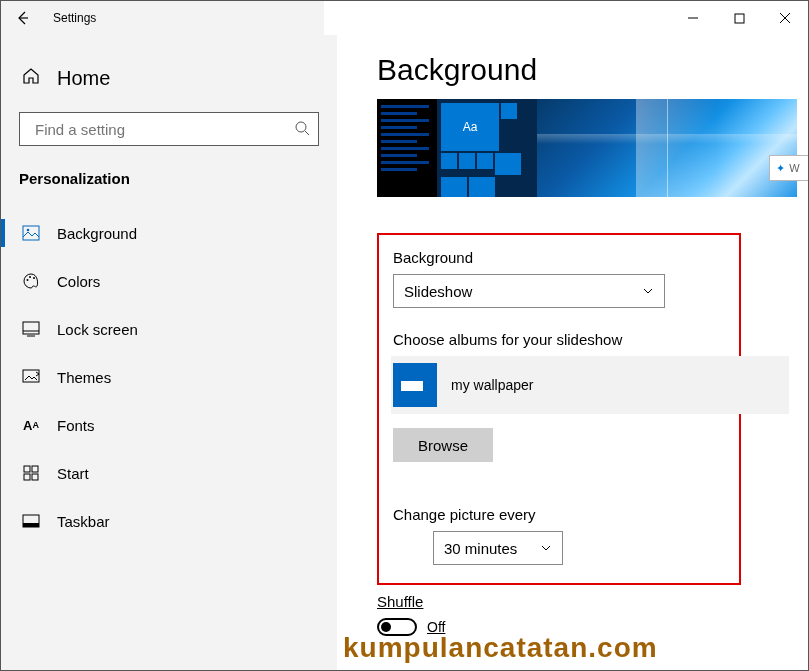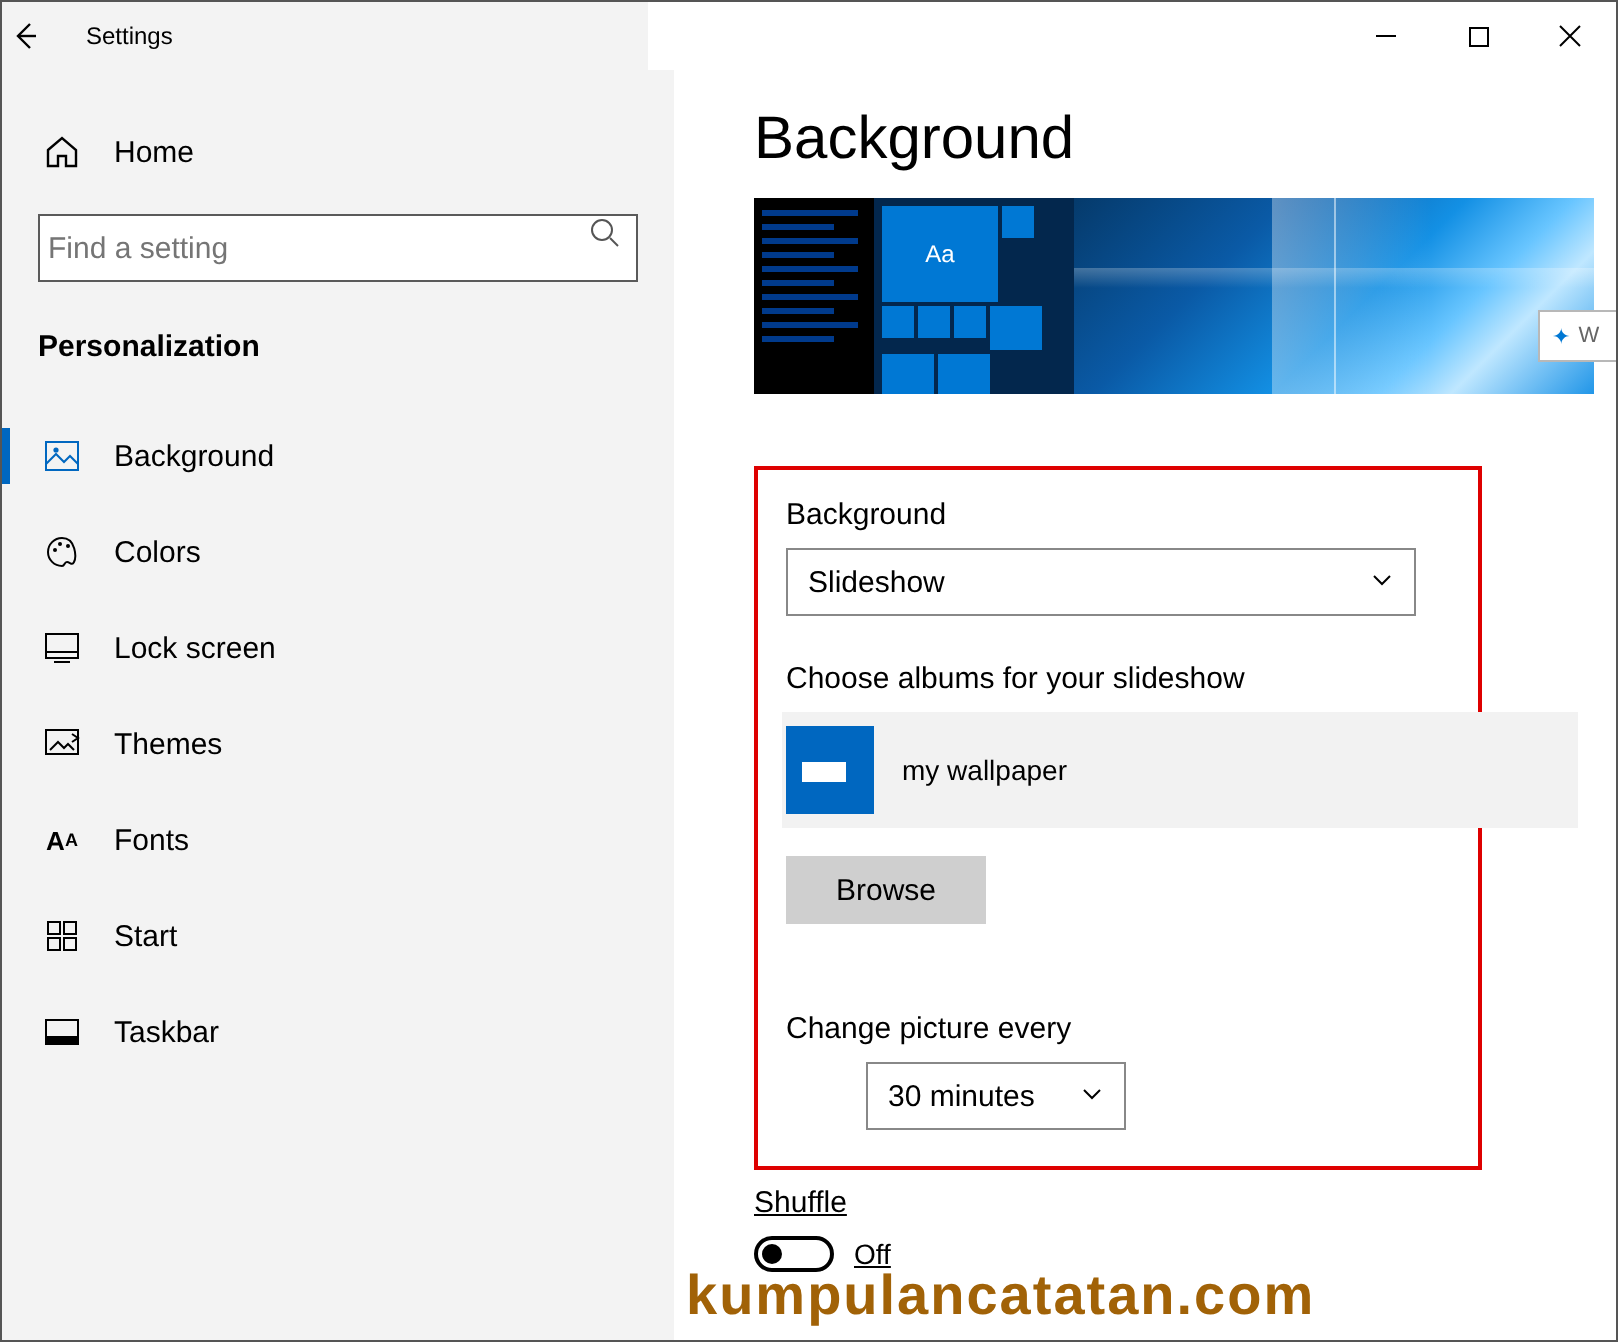--- a/index.html
+++ b/index.html
@@ -13,20 +13,21 @@
     background: #fff;
     border: 1px solid #555;
     position: relative;
     overflow: hidden;
   }
   
   .titlebar {
     height: 34px;
     display: flex;
     align-items: center;
+    padding-left: 10px;
     background: linear-gradient(to right, #f3f3f3 0%, #f3f3f3 40%, #ffffff 40%, #ffffff 100%);
   }
   .titlebar .back {
     width: 24px; height: 24px; display: flex; align-items: center; justify-content: center;
     margin-right: 18px;
   }
   .titlebar .title { font-size: 12px; color: #000; }
   .win-controls {
     margin-left: auto;
     display: flex;
@@ -39,32 +40,32 @@
   
   .sidebar {
     position: absolute;
     top: 34px; left: 0;
     width: 336px;
     bottom: 0;
     background: #f3f3f3;
     padding-top: 24px;
   }
   .home-row {
-    display: flex; align-items: center;
+    display: flex; align-items: flex-start;
     padding: 8px 0 8px 18px;
-    font-size: 15px;
+    font-size: 20px;
   }
   .home-row .icon-slot { width: 24px; margin-right: 14px; display:flex; align-items:center; justify-content:center;}
   .search-box {
     margin: 14px 18px 0 18px;
     height: 34px;
     border: 1px solid #5a5a5a;
     background: #fff;
-    display: flex; 
-    padding: 0 8px 0 2px;
+    display: flex; align-items: center;
+    padding: 0 8px 0 13px;
   }
   .search-box input {
     flex: 1;
     border: none;
     outline: none;
     font-size: 15px;
     color: #666;
     background: transparent;
   }
   .section-label {
@@ -159,21 +160,21 @@
     margin-top: 36px;
     padding: 14px 16px 18px 14px;
   }
   .field-label {
     font-size: 15px;
     margin-bottom: 8px;
   }
   .select {
     border: 1px solid #888;
     height: 34px;
-    width: 315px;
+    width: 272px;
     display: flex; align-items: center;
     padding: 0 10px;
     justify-content: space-between;
     font-size: 15px;
     background:#fff;
   }
   .select.small { width: 130px; margin-left: 40px; }
   .album-row {
     display: flex; align-items: center;
     height: 58px;

